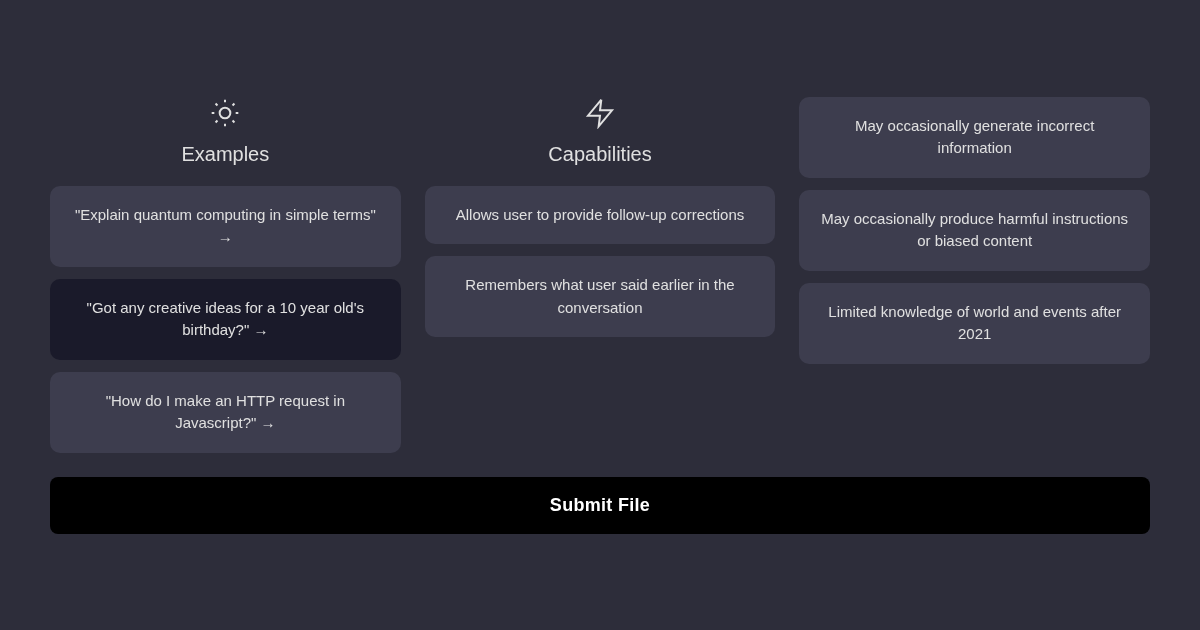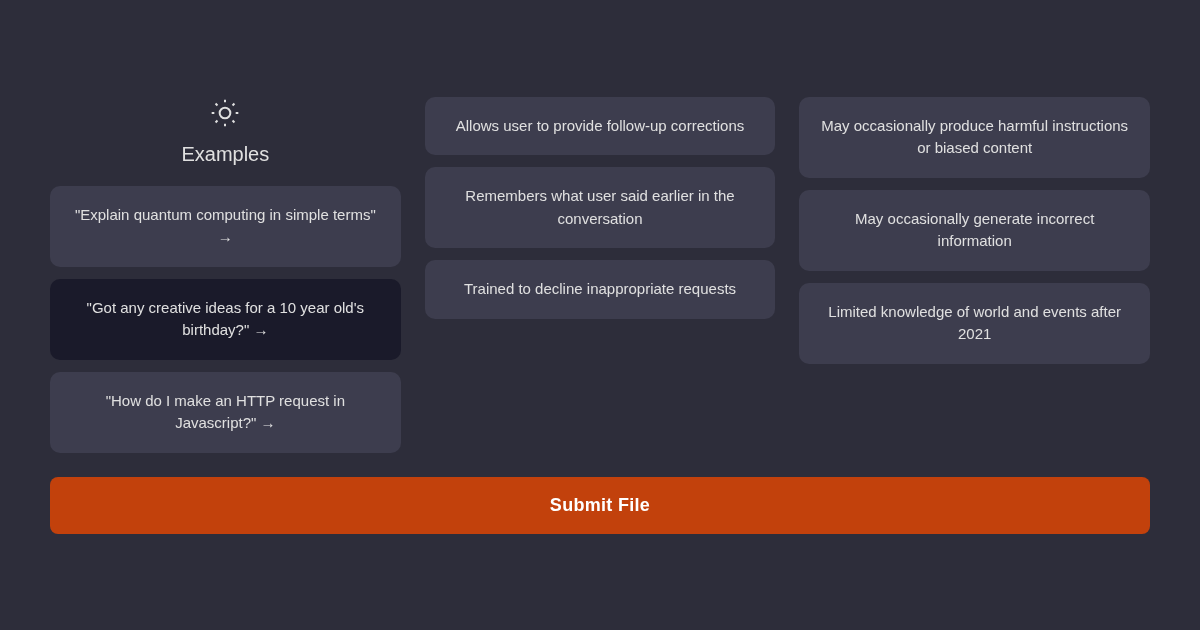--- a/index.html
+++ b/index.html
@@ -68,21 +68,21 @@
       line-height: 1.5;
       cursor: pointer;
     }
 
     .card.highlighted {
       background-color: #1a1a2a;
     }
 
     .submit-btn {
       width: 100%;
-      background-color: #c2410c;
+      background-color: #000000;
       color: #ffffff;
       border: none;
       border-radius: 8px;
       padding: 18px;
       font-size: 18px;
       font-weight: 600;
       cursor: pointer;
       letter-spacing: 0.3px;
     }
 
@@ -113,24 +113,29 @@
       <line x1="4.93" y1="19.07" x2="6.34" y2="17.66"></line>
       <line x1="17.66" y1="6.34" x2="19.07" y2="4.93"></line>
     </svg></div>
           <div class="column-title">Examples</div>
         </div>
         <div class="card">"Explain quantum computing in simple terms" →</div>
         <div class="card highlighted">"Got any creative ideas for a 10 year old's birthday?" →</div>
         <div class="card">"How do I make an HTTP request in Javascript?" →</div>
       </div>
       <div class="column">
+        <div class="column-header">
+          <div><svg class="icon-svg" viewBox="0 0 24 24" xmlns="http://www.w3.org/2000/svg">
+      <polyline points="13 2 3 14 12 14 11 22 21 10 12 10 13 2"></polyline>
+    </svg></div>
+          <div class="column-title">Capabilities</div>
+        </div>
         <div class="card">Allows user to provide follow-up corrections</div>
         <div class="card">Remembers what user said earlier in the conversation</div>
-        <div class="card">Trained to decline inappropriate requests</div>
       </div>
       <div class="column">
+        <div class="card">May occasionally generate incorrect information</div>
         <div class="card">May occasionally produce harmful instructions or biased content</div>
-        <div class="card">May occasionally generate incorrect information</div>
         <div class="card">Limited knowledge of world and events after 2021</div>
       </div>
     </div>
   <button class="submit-btn">Submit File</button>
 </div>
 
 </body></html>

